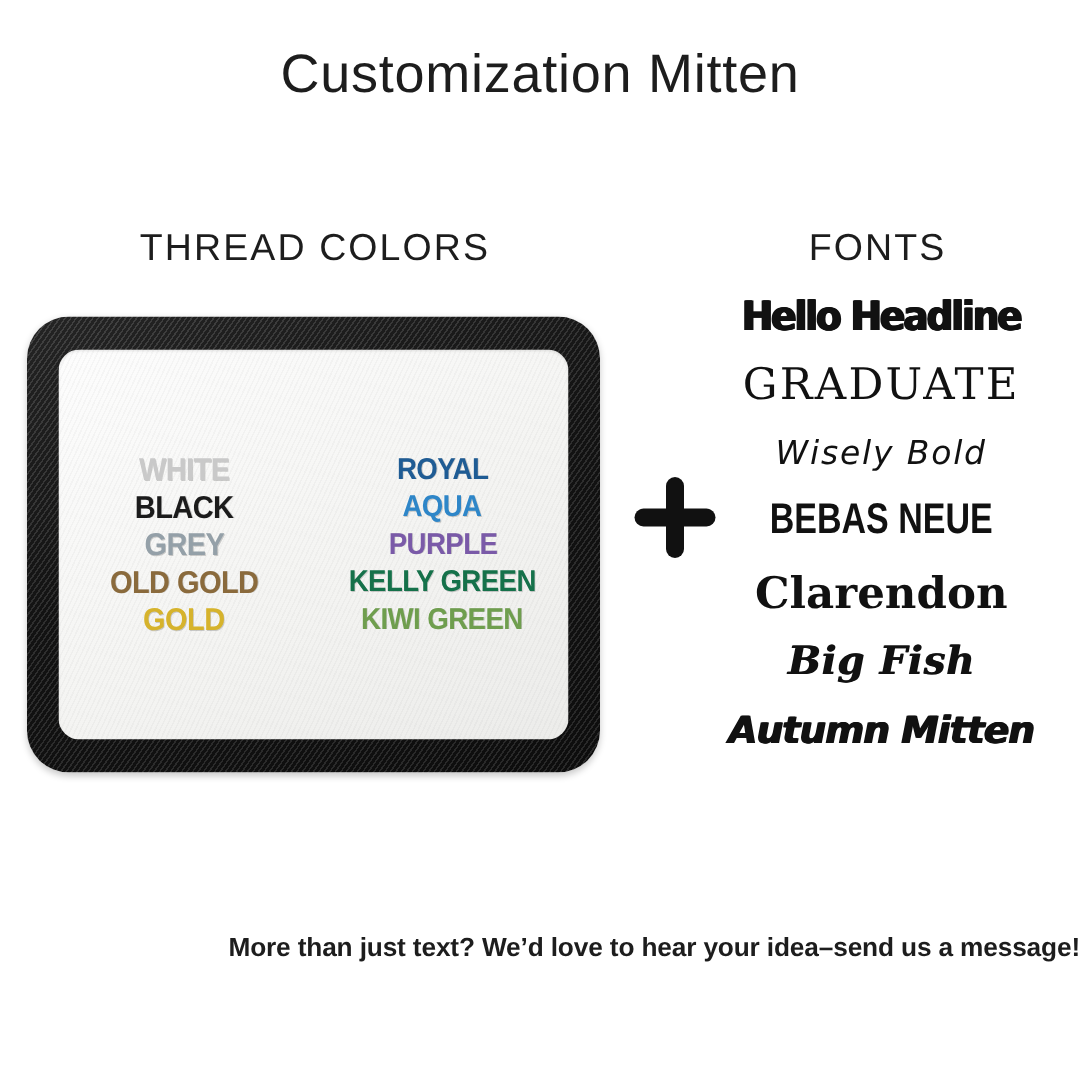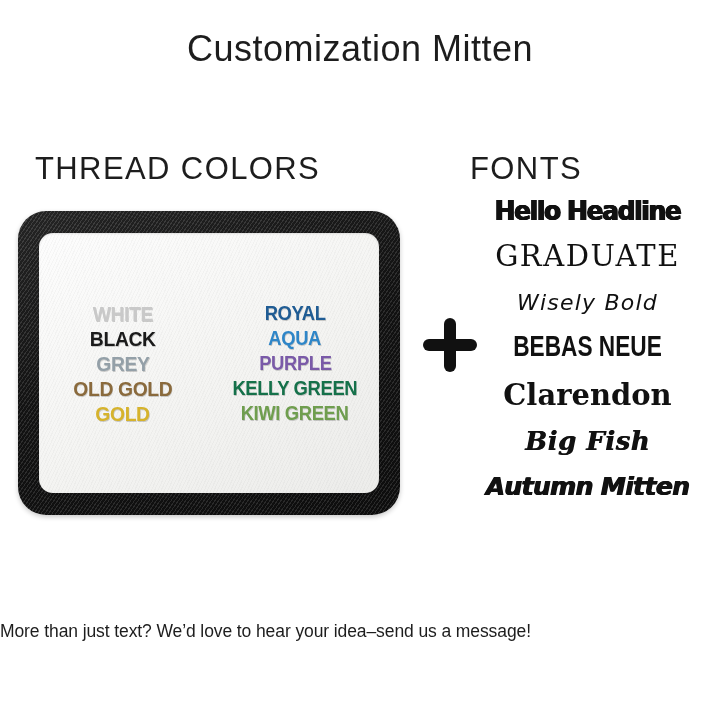--- a/index.html
+++ b/index.html
@@ -35,23 +35,24 @@
     letter-spacing: 0.5px;
     color: #1d1d1d;
     white-space: nowrap;
   }
 
   
   .section-heading {
     position: absolute;
     font-family: "Liberation Sans", sans-serif;
     font-weight: 300;
-    font-size: 31px;
+    font-size: 25px;
     letter-spacing: 1.4px;
     color: #1d1d1d;
+    text-align: center;
     white-space: nowrap;
   }
   #thread-heading {
     top: 151px;
     left: 35px;
     width: 350px;
   }
   #fonts-heading {
     top: 151px;
     left: 470px;
@@ -221,23 +222,23 @@
     margin: 0;
     text-shadow: 0.6px 0 0 currentColor, -0.5px 0 0 currentColor;
   }
 
   
   .footer-note {
     position: absolute;
     left: 0;
     top: 621px;
     width: 720px;
-    text-align: left;
-    font-family: "Liberation Sans", sans-serif;
-    font-weight: 400;
+    text-align: right;
+    font-family: "Liberation Sans", sans-serif;
+    font-weight: 700;
     font-size: 17.5px;
     letter-spacing: -0.1px;
     color: #1d1d1d;
     white-space: nowrap;
   }
 </style>
 </head>
 <body style="background: rgb(255, 255, 255);">
 
 <div class="page">

